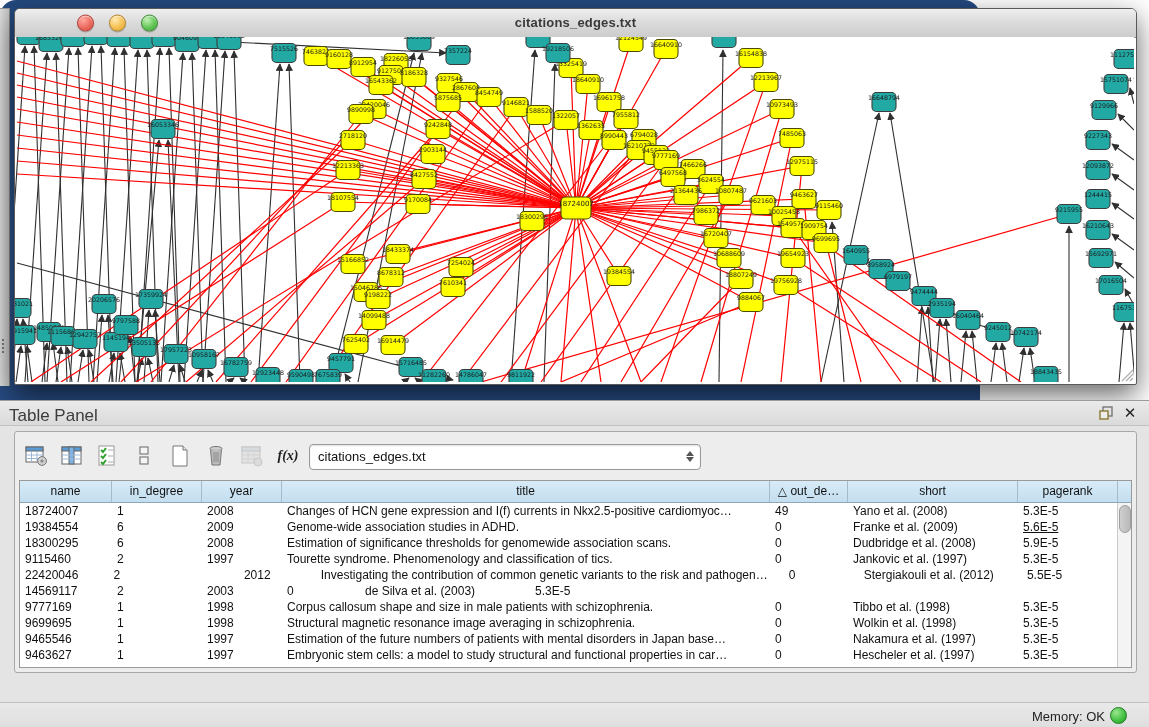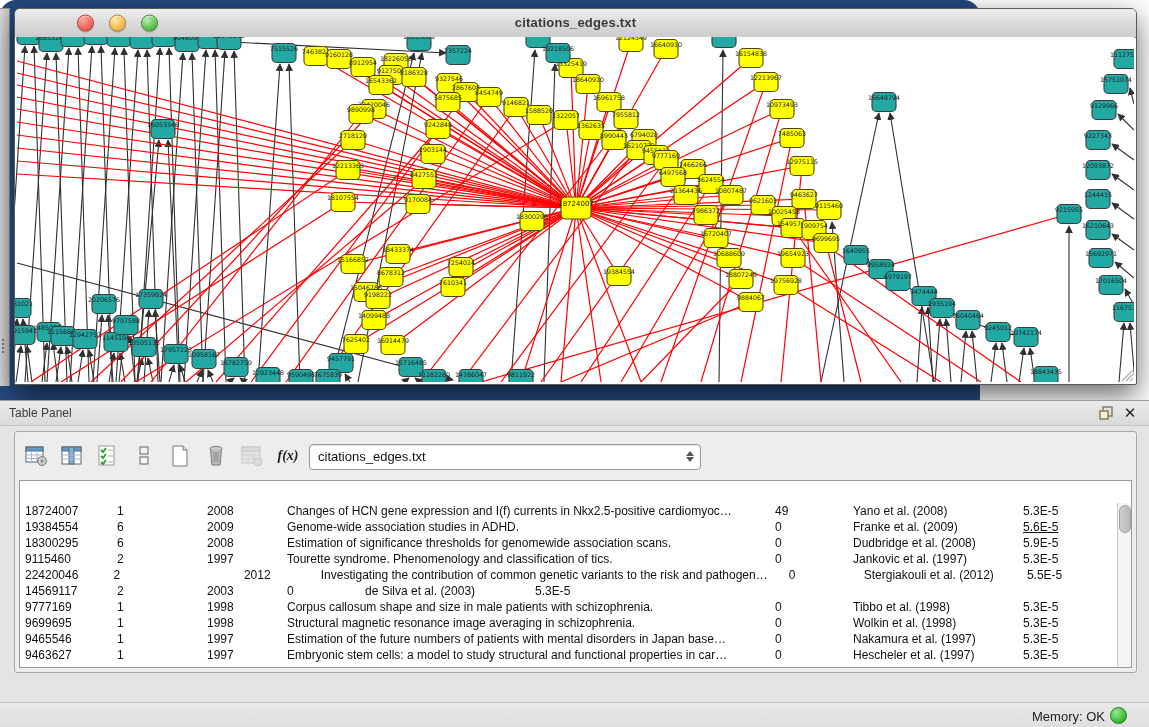--- a/index.html
+++ b/index.html
@@ -21,21 +21,21 @@
   .tl{position:absolute;top:14px;width:15px;height:15px;border-radius:50%;transform:translateY(-50%);box-shadow:inset 0 1px 1px rgba(255,255,255,.7),0 1px 1px rgba(0,0,0,.25);}
   .tl.red{left:62px;background:radial-gradient(circle at 35% 30%,#FFA89E,#EC6A5E 55%,#D8463C);border:1px solid #B03C34;}
   .tl.yellow{left:94px;background:radial-gradient(circle at 35% 30%,#FFE9B0,#F5BF4F 55%,#DFA03A);border:1px solid #B38327;}
   .tl.green{left:126px;background:radial-gradient(circle at 35% 30%,#C3F0B4,#61C554 55%,#3FA03A);border:1px solid #3A8A33;}
   .win-title{position:absolute;left:0;right:0;top:6px;text-align:center;font-size:13px;font-weight:700;color:#3a3a3a;letter-spacing:.2px;}
   .net-canvas{position:absolute;left:0;top:28px;width:1119px;height:345px;background:#fff;}
   .grip{position:absolute;right:2px;bottom:2px;width:14px;height:14px;opacity:.8;}
   
   .table-panel{position:absolute;left:0;top:400px;width:1149px;height:302px;background:#E4E4E4;border-top:1px solid #9b9b9b;}
   .panel-titlebar{position:absolute;left:0;top:0;width:100%;height:24px;background:linear-gradient(180deg,#EAEAEA,#DADADA);border-bottom:1px solid #C2C2C2;}
-  .panel-title{position:absolute;left:9px;top:5px;font-size:12px;color:#3c3c3c;}
+  .panel-title{position:absolute;left:9px;top:5px;font-size:17px;color:#3c3c3c;}
   .panel-btn{position:absolute;top:3px;width:18px;height:18px;cursor:default;}
   .float-btn{right:34px;}
   .close-btn{right:10px;font-size:15px;font-weight:700;color:#222;text-align:center;line-height:18px;}
   .well{position:absolute;left:14px;top:30px;width:1121px;height:240px;background:#EDEDED;border:1px solid #A8A8A8;border-radius:3px;}
   .toolbar{position:absolute;left:8px;top:6px;height:36px;display:flex;align-items:center;gap:10px;}
   .tbtn{width:26px;height:26px;display:flex;align-items:center;justify-content:center;}
   .tbtn.dis{opacity:.45;}
   .fx{font-family:"Liberation Serif","DejaVu Serif",serif;font-style:italic;font-weight:700;font-size:14px;color:#222;}
   .combo{position:relative;margin-left:8px;width:390px;height:24px;background:#fff;border:1px solid #9a9a9a;border-radius:4px;box-shadow:inset 0 1px 2px rgba(0,0,0,.12);}
   .combo .val{position:absolute;left:8px;top:4px;font-size:13px;color:#111;}
@@ -917,20 +917,29 @@
         </div>
       <div class="combo" style="position:absolute;left:286px;top:12px;">
         <span class="val">citations_edges.txt</span>
         <span class="step">
             <i class="up"></i>
             <i class="dn"></i>
           </span>
       </div>
 
       <div class="grid">
+        <div class="thead" id="thead">
+            <div class="th" style="width: 92px;">name</div>
+            <div class="th" style="width: 90px;">in_degree</div>
+            <div class="th" style="width: 80px;">year</div>
+            <div class="th" style="width: 488px;">title</div>
+            <div class="th" style="width: 78px;">△ out_de…</div>
+            <div class="th" style="width: 170px;">short</div>
+            <div class="th" style="width: 100px;">pagerank</div>
+          </div>
         <div class="tbody" id="tbody">
             <div class="tr">
               <div class="td" style="width: 92px;">18724007</div>
               <div class="td" style="width: 90px;">1</div>
               <div class="td" style="width: 80px;">2008</div>
               <div class="td" style="width: 488px;">Changes of HCN gene expression and I(f) currents in Nkx2.5-positive cardiomyoc…</div>
               <div class="td" style="width: 78px;">49</div>
               <div class="td" style="width: 170px;">Yano et al. (2008)</div>
               <div class="td" style="width: 100px;">5.3E-5</div>
             </div>

